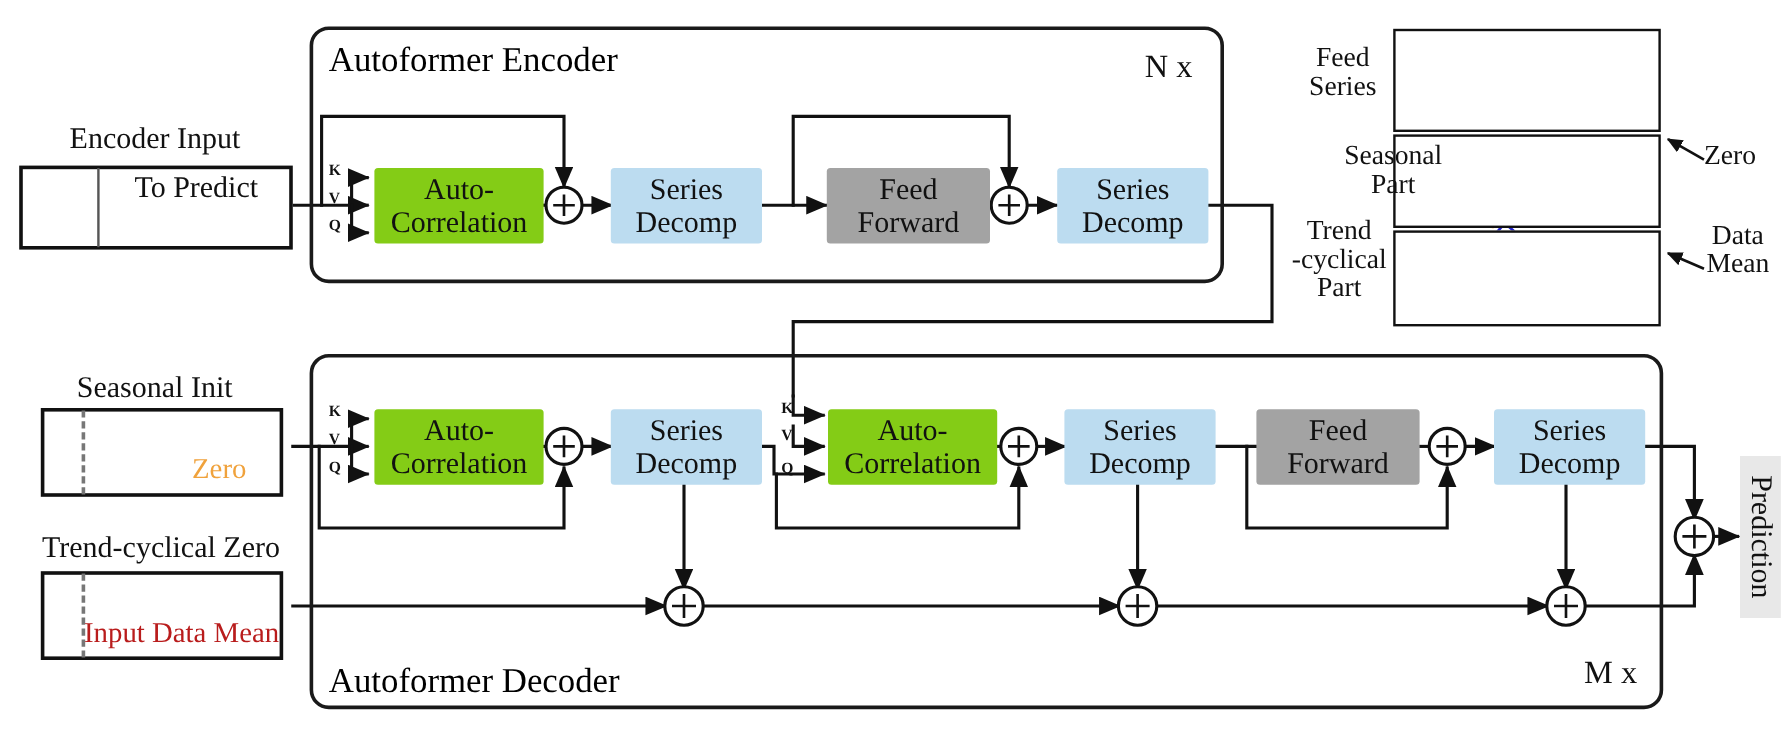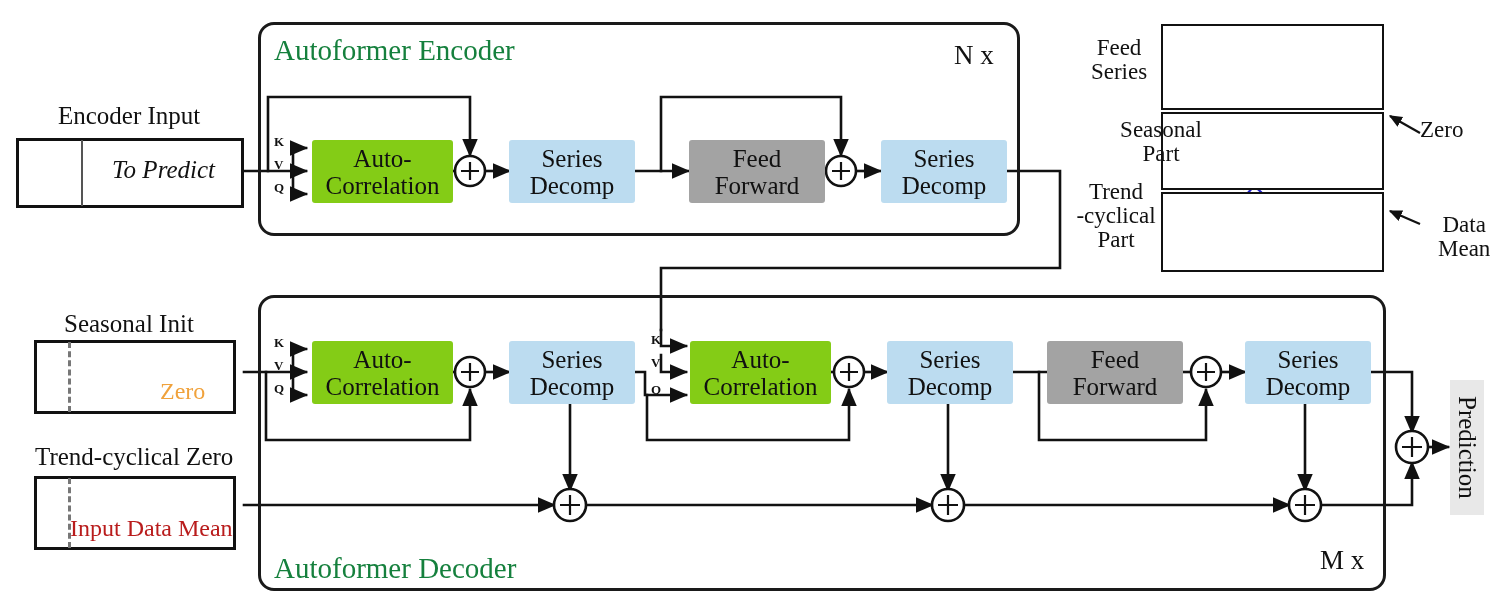--- a/index.html
+++ b/index.html
@@ -13,21 +13,21 @@
   .blk{position:absolute;display:flex;align-items:center;justify-content:center;
        text-align:center;line-height:1.08;color:#111;
        font-family:"Liberation Serif", serif;font-size:25px;border-radius:3px;}
   .blk span{display:block;}
   .blk.green{background:#84cc16;}
   .blk.blue{background:#bcdcf0;}
   .blk.pink{background:#a3a3a3;}
 
   
   .container-box{position:absolute;border:3px solid #1a1a1a;border-radius:16px;background:transparent;}
-  .container-title{position:absolute;font-family:"Liberation Serif", serif;font-size:29px;color:#15803d;white-space:nowrap;}
+  .container-title{position:absolute;font-family:"Liberation Serif", serif;font-size:29px;color:#000000;white-space:nowrap;}
   .repeat-label{position:absolute;font-family:"Liberation Serif", serif;font-size:27px;color:#111;white-space:nowrap;}
 
   
   .kvq{position:absolute;font-family:"Liberation Serif", serif;font-weight:bold;font-size:13px;color:#111;}
 
   
   .lbl{position:absolute;font-family:"Liberation Serif", serif;font-size:25px;color:#111;white-space:nowrap;}
   .lbl-sm{position:absolute;font-family:"Liberation Serif", serif;font-size:23px;color:#111;
           white-space:nowrap;text-align:center;line-height:1.05;}
 
@@ -245,21 +245,21 @@
   <div class="blk blue" style="left:881px;top:140px;width:126px;height:63px;">
     <div>
       <span>Series</span>
       <span>Decomp</span>
     </div>
   </div>
 
   <div class="lbl" style="left:58px;top:102px;">Encoder Input</div>
   <div class="framebox" style="left:16px;top:138px;width:228px;height:70px;"></div>
   <div style="position:absolute;left:81px;top:140px;width:2px;height:66px;background:#555;"></div>
-  <div class="topredict" style="left:112px;top:156px;font-style:italic;">To Predict</div>
+  <div class="topredict" style="left:112px;top:143px;">To Predict</div>
 
   <div class="container-box" style="left:258px;top:295px;width:1122px;height:290px;"></div>
   <div class="container-title" style="left:274px;top:536px;margin-top:16px;">Autoformer Decoder</div>
   <div class="repeat-label" style="left:1320px;top:545px;">M x</div>
 
   <div class="kvq" style="left:274px;top:335px;">K</div>
   <div class="kvq" style="left:274px;top:358px;">V</div>
   <div class="kvq" style="left:274px;top:381px;">Q</div>
 
   <div class="kvq" style="left:651px;top:332px;">K</div>
@@ -332,18 +332,18 @@
     <span>Part</span>
   </div>
   <div class="lbl-sm" style="left:1420px;top:118px;">Zero</div>
 
   <div class="plotbox" style="left:1161px;top:192px;width:223px;height:80px;"></div>
   <div class="lbl-sm" style="left:1072px;top:180px;width:88px;">
     <span>Trend</span><br>
     <span>-cyclical</span><br>
     <span>Part</span>
   </div>
-  <div class="lbl-sm" style="left:1422px;top:213px;margin-left:16px;">
+  <div class="lbl-sm" style="left:1422px;top:184px;">
     <span>Data</span><br>
     <span>Mean</span>
   </div>
 
 </div>
 
 </body></html>

